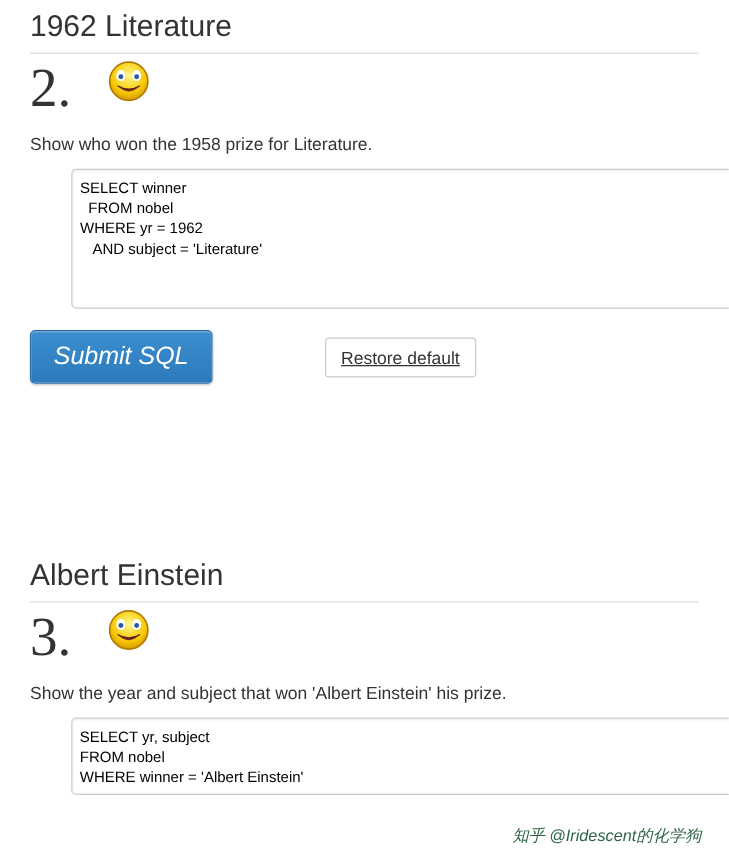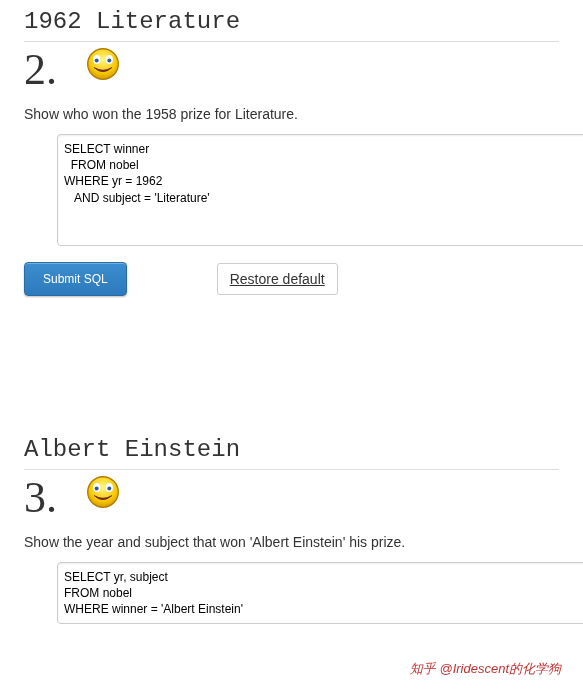--- a/index.html
+++ b/index.html
@@ -11,21 +11,21 @@
       width: 583px;
       box-sizing: border-box;
     }
     .exercise {
       margin-bottom: 140px;
     }
     .exercise:last-child {
       margin-bottom: 0;
     }
     h2.title {
-      font-family: Liberation Mono, monospace;
+      font-family: Liberation Sans, sans-serif;
       font-weight: 400;
       font-size: 24px;
       margin: 8px 0 5px 0;
       padding-bottom: 6px;
       border-bottom: 1px solid #ddd;
     }
     .num-row {
       display: flex;
       align-items: center;
       gap: 28px;
@@ -67,42 +67,43 @@
     .btnrow {
       display: flex;
       align-items: center;
       gap: 90px;
       margin-top: 12px;
     }
     button.submit {
       background: linear-gradient(#3b8ecf, #2d7abc);
       border: 1px solid #2a6aa5;
       color: #fff;
-      font-size: 12px;
+      font-size: 20px;
       padding: 9px 18px;
       border-radius: 4px;
       cursor: pointer;
       box-shadow: 0 1px 0 rgba(255,255,255,0.3) inset, 0 1px 2px rgba(0,0,0,0.25);
+      font-style: italic;
     }
     button.restore {
       background: #fff;
       border: 1px solid #ccc;
       color: #333;
       font-size: 14px;
       padding: 7px 12px;
       border-radius: 3px;
       cursor: pointer;
       text-decoration: underline;
     }
     .watermark {
       position: absolute;
       right: 22px;
       top: 660px;
       font-size: 13px;
-      color: #b91c1c;
+      color: #14532d;
       opacity: 0.9;
       font-style: italic;
     }
   </style>
 </head>
 <body>
 
 <div class="exercise">
   <h2 class="title">1962 Literature</h2>
   <div class="num-row">

